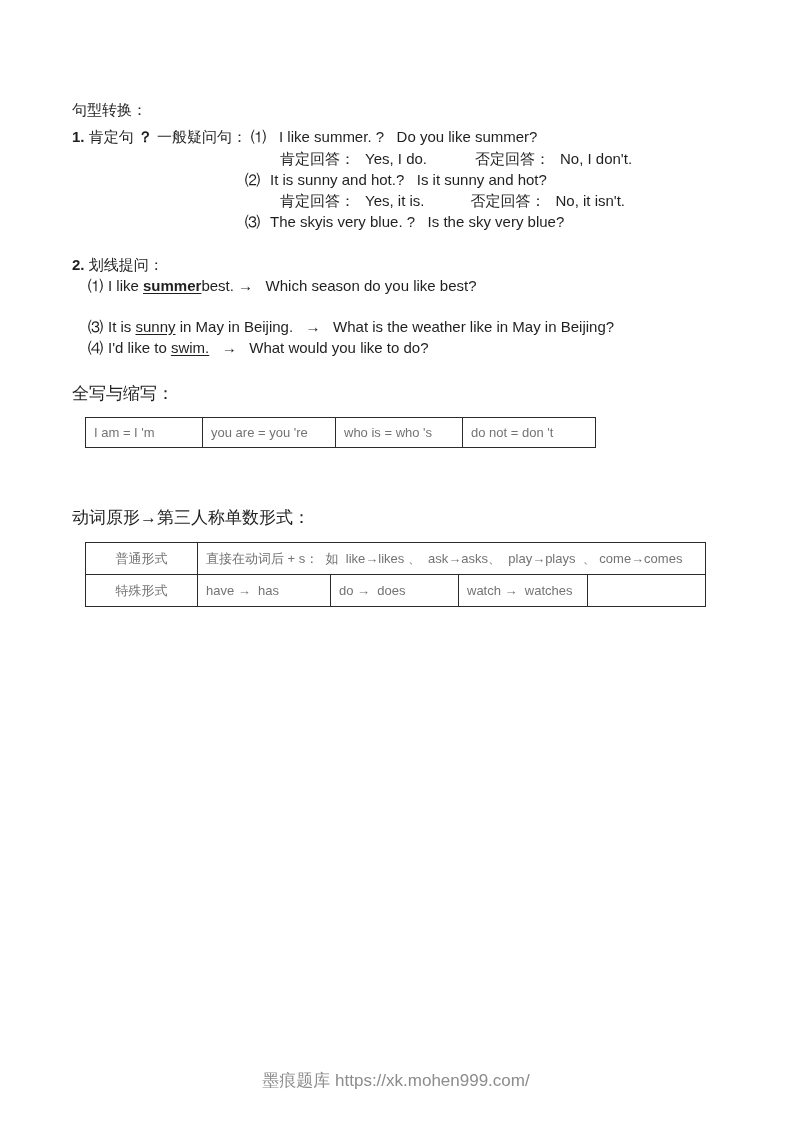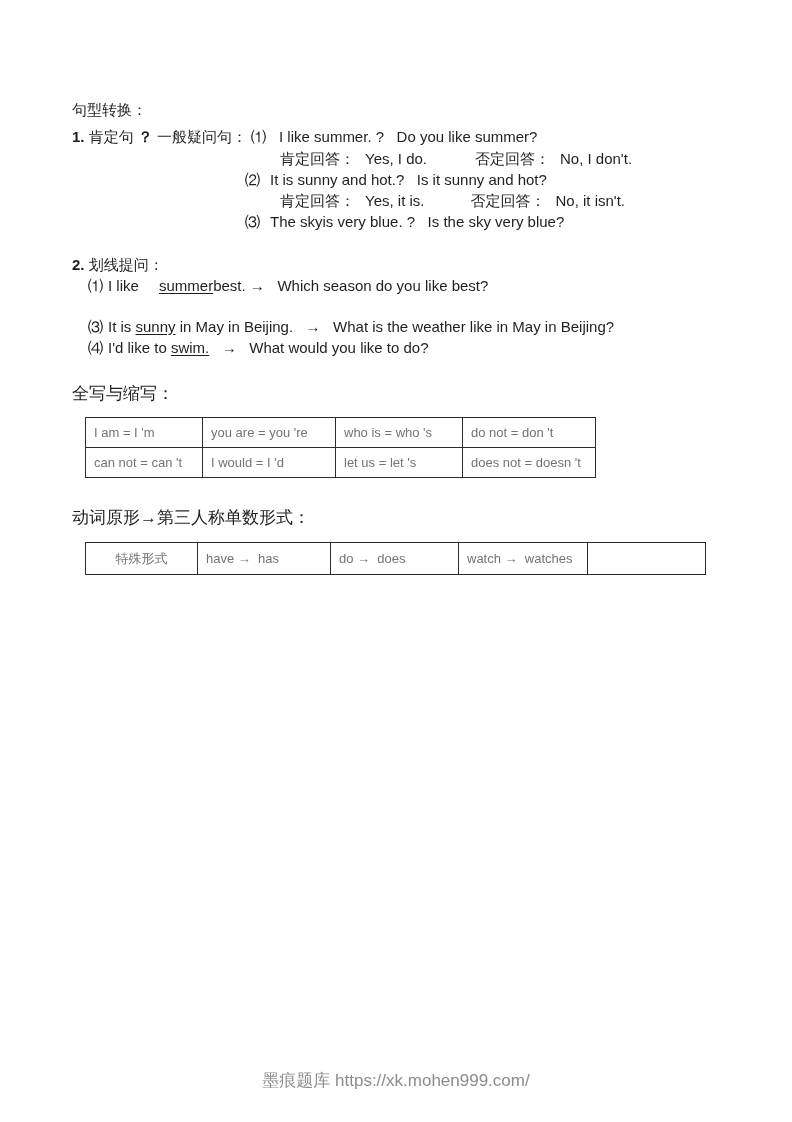--- a/index.html
+++ b/index.html
@@ -13,21 +13,21 @@
   }
   .line{
     position:absolute;
     font-size:15px;
     line-height:17px;
     white-space:pre;
     color:#1f1f1f;
   }
   .b{font-weight:bold;}
   .u{text-decoration:underline;text-underline-offset:2px;}
-  .bu{font-weight:normal;text-decoration:underline;text-underline-offset:2px;margin-left:16px;}
+  .bu{font-weight:bold;text-decoration:underline;text-underline-offset:2px;}
   .mL4{margin-left:4px;}
   .mL5{margin-left:5px;}
   .mL10{margin-left:10px;}
   .mL13{margin-left:13px;}
   .mL46{margin-left:46px;}
   .mL48{margin-left:48px;}
   .heading{
     position:absolute;
     font-size:17px;
     line-height:19px;
@@ -98,40 +98,38 @@
         <col style="width:127px">
         <col style="width:133px">
       </colgroup>
     <tbody>
         <tr>
       <td>I am = I 'm</td>
       <td>you are = you 're</td>
       <td>who is = who 's</td>
       <td>do not = don 't</td>
     </tr>
-    <tr>
-      <td>can not = can 't</td>
-      <td>I would = I 'd</td>
-      <td>let us = let 's</td>
-      <td>does not = doesn 't</td>
-    </tr>
   </tbody>
     </table>
 
   <div class="heading" style="left:72px;top:508px;">动词原形→第三人称单数形式：</div>
 
   <table class="sheet" id="tbl-verbs">
     <colgroup>
         <col style="width:112px">
         <col style="width:133px">
         <col style="width:128px">
         <col style="width:129px">
         <col style="width:118px">
       </colgroup>
     <tbody>
+        <tr>
+      <td class="lbl">普通形式</td>
+      <td colspan="4">直接在动词后 + s：  如  like→likes 、  ask→asks、  play→plays  、 come→comes</td>
+    </tr>
     <tr>
       <td class="lbl">特殊形式</td>
       <td>have →  has</td>
       <td>do →  does</td>
       <td>watch →  watches</td>
       <td></td>
     </tr>
   </tbody>
     </table>
 

